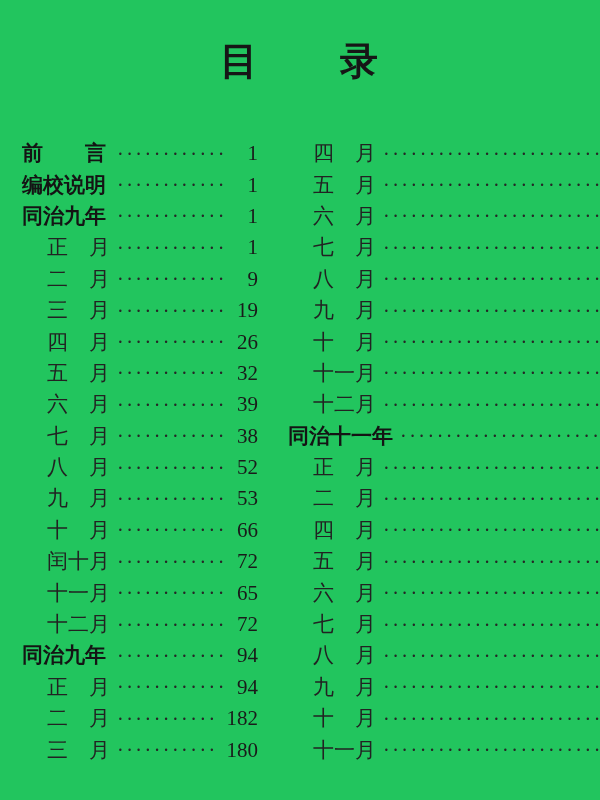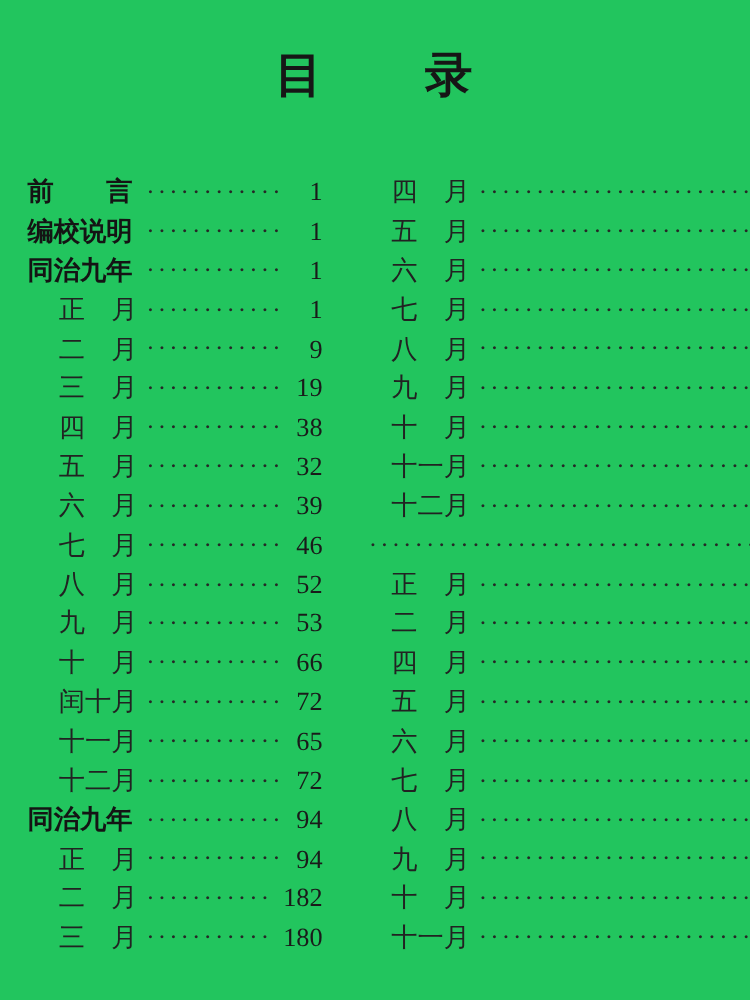--- a/index.html
+++ b/index.html
@@ -118,39 +118,39 @@
 
   <div class="row entry">
     <span class="label">三　月</span>
     <span class="dots">····························································</span>
     <span class="pagenum">19</span>
   </div>
 
   <div class="row entry">
     <span class="label">四　月</span>
     <span class="dots">····························································</span>
+    <span class="pagenum">26</span>
+  </div>
+
+  <div class="row entry">
+    <span class="label">五　月</span>
+    <span class="dots">····························································</span>
+    <span class="pagenum">32</span>
+  </div>
+
+  <div class="row entry">
+    <span class="label">六　月</span>
+    <span class="dots">····························································</span>
+    <span class="pagenum">39</span>
+  </div>
+
+  <div class="row entry">
+    <span class="label">七　月</span>
+    <span class="dots">····························································</span>
     <span class="pagenum">38</span>
-  </div>
-
-  <div class="row entry">
-    <span class="label">五　月</span>
-    <span class="dots">····························································</span>
-    <span class="pagenum">32</span>
-  </div>
-
-  <div class="row entry">
-    <span class="label">六　月</span>
-    <span class="dots">····························································</span>
-    <span class="pagenum">39</span>
-  </div>
-
-  <div class="row entry">
-    <span class="label">七　月</span>
-    <span class="dots">····························································</span>
-    <span class="pagenum">46</span>
   </div>
 
   <div class="row entry">
     <span class="label">八　月</span>
     <span class="dots">····························································</span>
     <span class="pagenum">52</span>
   </div>
 
   <div class="row entry">
     <span class="label">九　月</span>
@@ -256,20 +256,21 @@
 
   </div>
 
   <div class="row entry">
     <span class="label">十二月</span>
     <span class="dots">····························································</span>
 
   </div>
 
   <div class="row section">
+    <span class="label">同治十一年</span>
     <span class="dots">····························································</span>
 
   </div>
 
   <div class="row entry">
     <span class="label">正　月</span>
     <span class="dots">····························································</span>
 
   </div>
 

